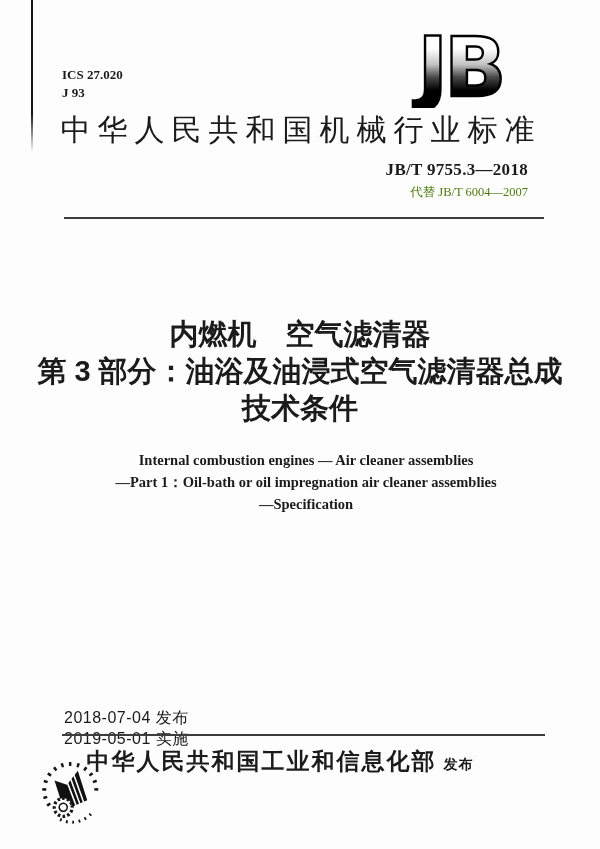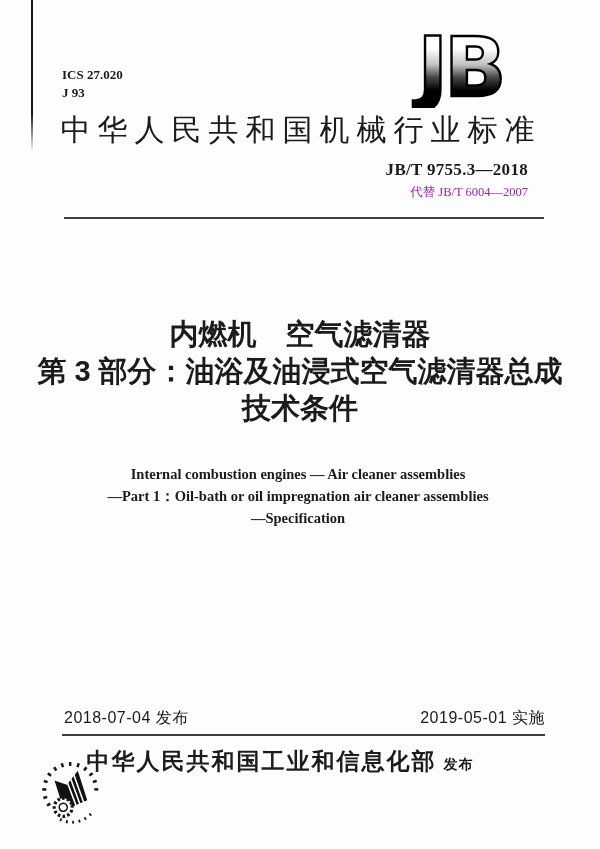--- a/index.html
+++ b/index.html
@@ -29,38 +29,38 @@
     text-align:center; white-space:nowrap;
   }
   .std-no {
     position:absolute; right:72px; top:160px;
     font-family:"Liberation Serif", serif;
     font-size:17px; font-weight:bold; letter-spacing:0.3px;
   }
   .replaces {
     position:absolute; right:72px; top:184px;
     font-family:"Liberation Serif", serif;
-    font-size:12.5px; color:#a21caf;
+    font-size:12.5px; color:#4d7c0f;
   }
   .rule-top { position:absolute; left:64px; top:217px; width:480px; height:2px; background:#3d3d3d; }
   .zh-title {
     position:absolute; left:0; top:316px; width:600px;
     text-align:center; font-weight:bold;
     font-size:29px; line-height:37px;
   }
   .en-title {
-    position:absolute; left:8px; top:449px; width:580px;
+    position:absolute; left:16px; top:449px; width:580px;
     text-align:center;
     font-family:"Liberation Serif", serif;
-    font-weight:bold; font-size:14.5px; line-height:22px;margin-top:14px;
+    font-weight:bold; font-size:14.5px; line-height:22px;
   }
   .dates {
     position:absolute; left:64px; top:708px; width:481px;
     display:flex; justify-content:space-between;
-    font-size:16px; letter-spacing:0.5px;
+    font-size:16px; letter-spacing:0.5px;flex-direction:column;
   }
   .rule-bottom { position:absolute; left:62px; top:734px; width:483px; height:2px; background:#3d3d3d; }
   .issuer {
     position:absolute; left:0; top:746px; width:560px;
     text-align:center; font-weight:bold;
     font-size:23px; letter-spacing:2px; white-space:nowrap;
   }
   .issuer-action { font-size:14px; margin-left:7px; letter-spacing:1px; }
   .seal { position:absolute; left:38px; top:758px; }
 </style>

